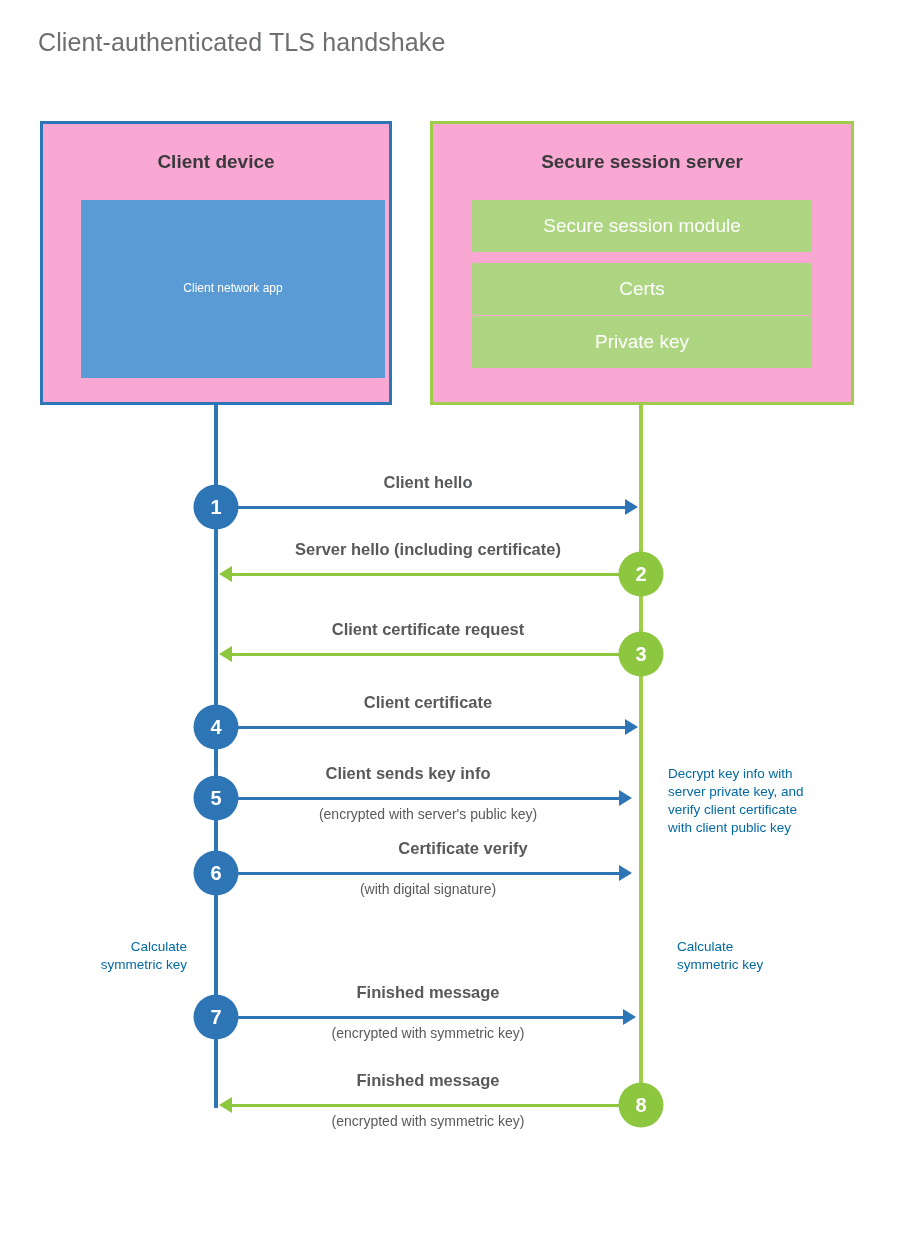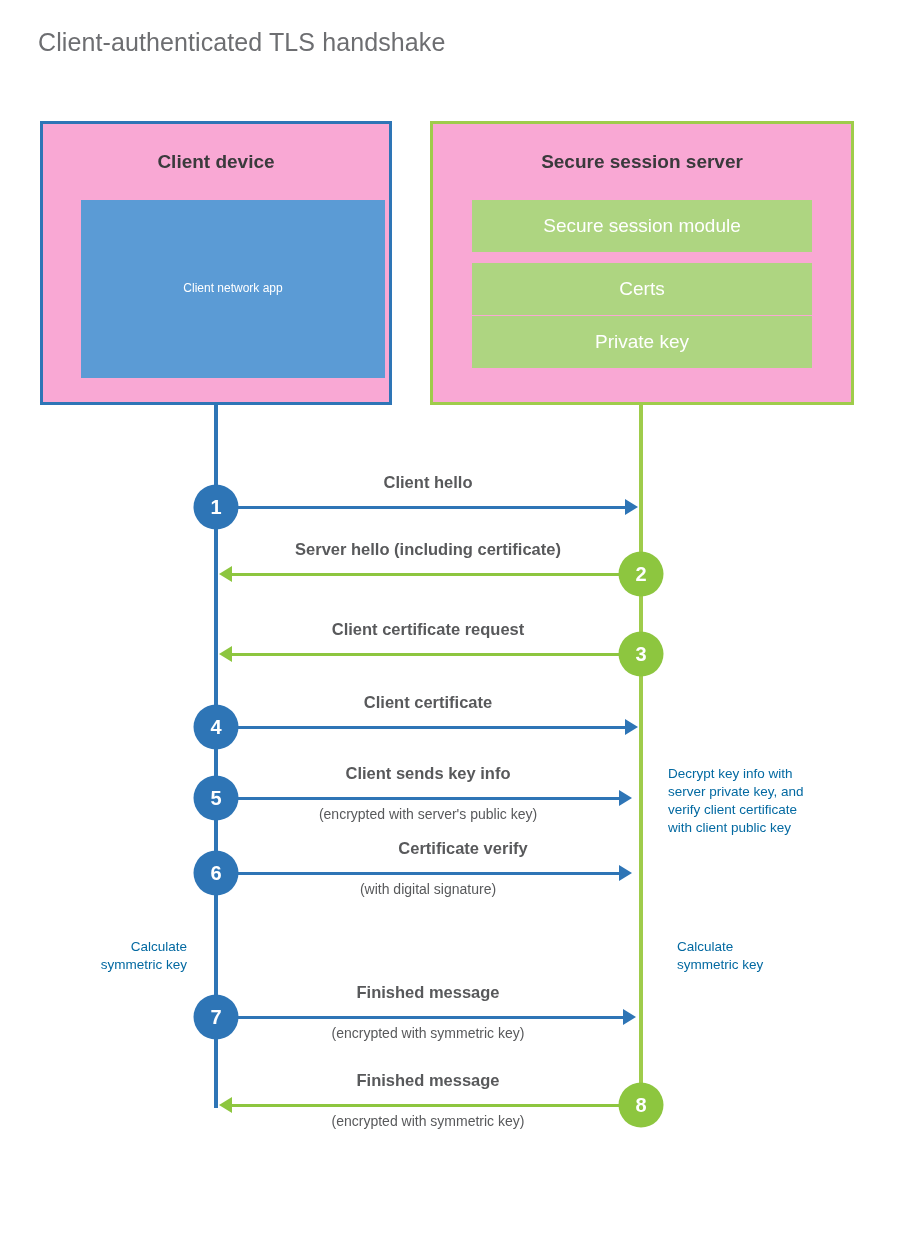--- a/index.html
+++ b/index.html
@@ -229,21 +229,21 @@
   <div class="msg" style="top:727px;">
     <div class="arrow-line blue" style="left:216px; width:409px;"></div>
     <div class="arrow-head right blue" style="left:625px;"></div>
     <div class="msg-label primary" style="left:428px;">Client certificate</div>
   </div>
   <div class="step-badge blue" style="left:216px; top:727px;">4</div>
 
   <div class="msg" style="top:798px;">
     <div class="arrow-line blue" style="left:216px; width:403px;"></div>
     <div class="arrow-head right blue" style="left:619px;"></div>
-    <div class="msg-label primary" style="left:428px;">Client sends key info</div>
+    <div class="msg-label primary" style="left:408px;">Client sends key info</div>
     <div class="msg-label sub" style="left:428px;">(encrypted with server's public key)</div>
   </div>
   <div class="step-badge blue" style="left:216px; top:798px;">5</div>
 
   <div class="msg" style="top:873px;">
     <div class="arrow-line blue" style="left:216px; width:403px;"></div>
     <div class="arrow-head right blue" style="left:619px;"></div>
     <div class="msg-label primary" style="left:428px;margin-left:35px;">Certificate verify</div>
     <div class="msg-label sub" style="left:428px;">(with digital signature)</div>
   </div>

